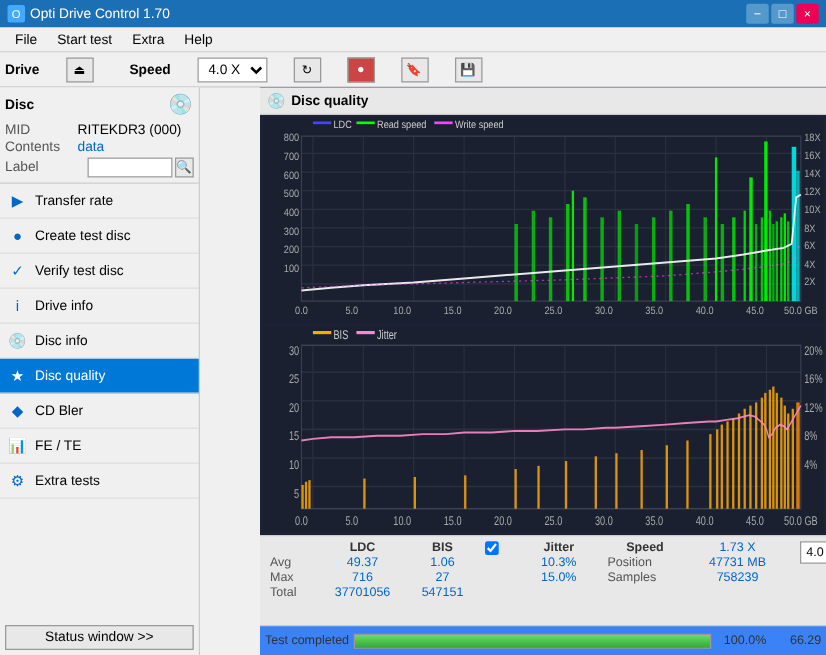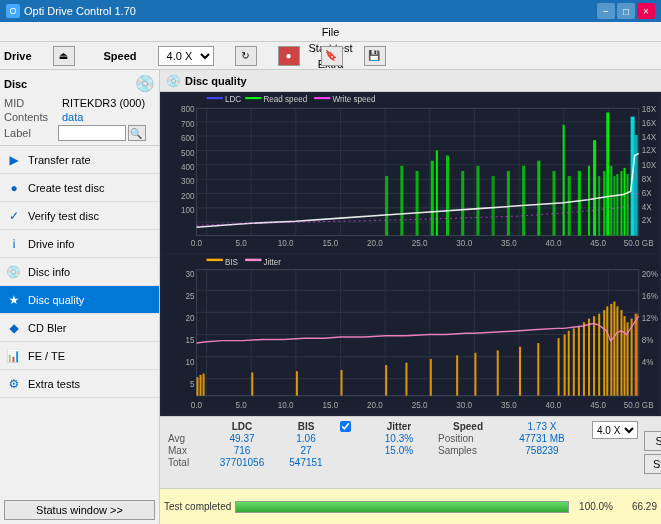--- a/index.html
+++ b/index.html
@@ -26,21 +26,20 @@
     .title-btn.close { background: #e05; }
     
     
     .menu-bar {
       background: #f0f0f0;
       border-bottom: 1px solid #ccc;
       display: flex;
       align-items: center;
       padding: 2px 4px;
       height: 20px;
-      flex-direction: column;
     }
     .menu-item {
       padding: 2px 8px;
       cursor: pointer;
       font-size: 11px;
       color: #000;
     }
     
     
     .drive-bar {
@@ -69,20 +68,21 @@
     .speed-label { font-size: 11px; font-weight: bold; margin-left: 8px; }
     .speed-select {
       background: white; border: 1px solid #999;
       padding: 1px 4px; font-size: 11px; height: 20px; min-width: 50px;
     }
     
     
     .main-layout {
       display: flex;
       height: calc(524px - 22px - 20px - 28px);
+      gap: 48px;
     }
     
     
     .left-panel {
       width: 160px;
       background: #f0f0f0;
       border-right: 1px solid #ccc;
       display: flex;
       flex-direction: column;
       flex-shrink: 0;
@@ -109,21 +109,21 @@
     }
     .disc-info-label { color: #555; width: 58px; flex-shrink: 0; }
     .disc-info-value { color: #000; }
     .disc-info-value.blue { color: #0066cc; }
     .label-input-row {
       display: flex;
       align-items: center;
       margin-top: 2px;
       font-size: 11px;
     }
-    .label-text { color: #555; width: 54px; flex-shrink: 0; }
+    .label-text { color: #555; width: 66px; flex-shrink: 0; }
     .label-input {
       border: 1px solid #999;
       height: 16px;
       width: 68px;
       font-size: 10px;
       padding: 0 2px;
     }
     .label-btn {
       width: 18px; height: 16px; background: #e8e8e8;
       border: 1px solid #999; cursor: pointer;
@@ -226,26 +226,26 @@
       padding: 3px 8px;
       background: #e8e8e8;
       border: 1px solid #999;
       cursor: pointer;
       font-size: 11px;
       white-space: nowrap;
     }
     
     
     .progress-area {
-      background: #fef9c3;
+      background: #3b82f6;
       border-top: 1px solid #ccc;
       display: flex;
       align-items: center;
       padding: 2px 4px;
-      height: 36px;
+      height: 24px;
       gap: 4px;
     }
     .progress-bar-container {
       flex: 1;
       height: 12px;
       background: #ccc;
       border: 1px solid #999;
       position: relative;
     }
     .progress-bar-fill {

